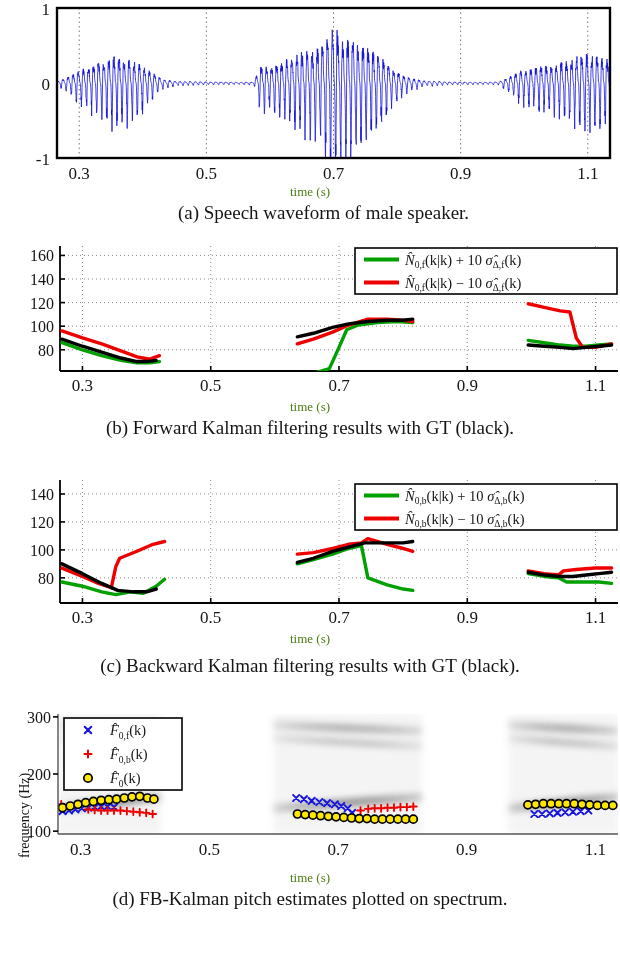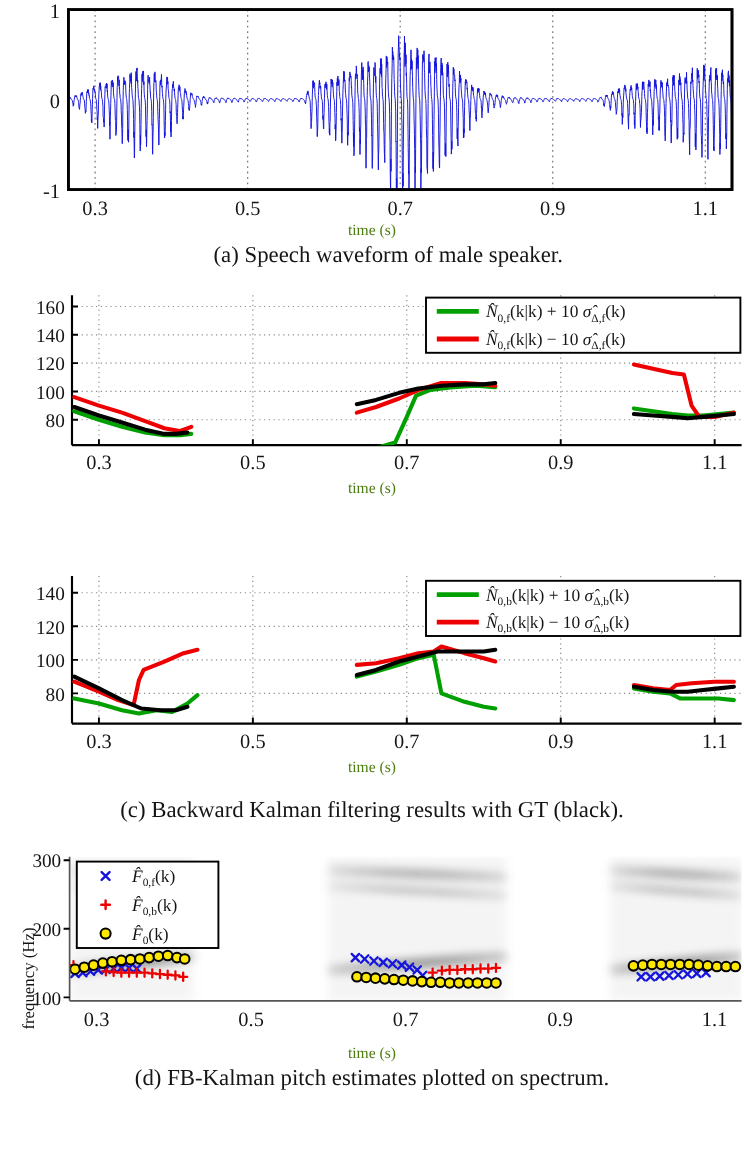--- a/index.html
+++ b/index.html
@@ -107,20 +107,21 @@
         <text x="595.551724137931" y="153" text-anchor="middle" class="tick-lbl">1.1</text>
         <g>
           <rect x="355" y="10" width="262" height="46" class="legend-box"></rect>
           <line x1="364" y1="21.5" x2="399" y2="21.5" stroke="#00a000" stroke-width="4" stroke-linecap="butt"></line>
           <text x="405" y="26.5" class="mathtxt"><tspan font-style="italic">N̂</tspan><tspan dy="3.5" font-size="9.5px">0,f</tspan><tspan dy="-3.5">(k|k) + 10 </tspan><tspan font-style="italic">σ̂</tspan><tspan dy="3.5" font-size="9.5px">Δ,f</tspan><tspan dy="-3.5">(k)</tspan></text>
           <line x1="364" y1="44.5" x2="399" y2="44.5" stroke="#ee0000" stroke-width="4" stroke-linecap="butt"></line>
           <text x="405" y="49.5" class="mathtxt"><tspan font-style="italic">N̂</tspan><tspan dy="3.5" font-size="9.5px">0,f</tspan><tspan dy="-3.5">(k|k) − 10 </tspan><tspan font-style="italic">σ̂</tspan><tspan dy="3.5" font-size="9.5px">Δ,f</tspan><tspan dy="-3.5">(k)</tspan></text>
         </g>
       </svg>
     <div class="axis-title" style="margin-top:-4px;">time (s)</div>
+    <div class="caption" style="margin-top:2px;">(b) Forward Kalman filtering results with GT (black).</div>
   </div>
 
   <div class="panel" style="top:472px;">
     <svg id="svg-c" width="620" height="163">
         <line x1="60" y1="105.8409090909091" x2="618" y2="105.8409090909091" stroke="#8a8a8a" stroke-width="1" stroke-dasharray="1,3"></line>
         <line x1="60" y1="77.88636363636363" x2="618" y2="77.88636363636363" stroke="#8a8a8a" stroke-width="1" stroke-dasharray="1,3"></line>
         <line x1="60" y1="49.93181818181819" x2="618" y2="49.93181818181819" stroke="#8a8a8a" stroke-width="1" stroke-dasharray="1,3"></line>
         <line x1="60" y1="21.977272727272734" x2="618" y2="21.977272727272734" stroke="#8a8a8a" stroke-width="1" stroke-dasharray="1,3"></line>
         <line x1="82.44827586206895" y1="8" x2="82.44827586206895" y2="131" stroke="#8a8a8a" stroke-width="1" stroke-dasharray="1,3"></line>
         <line x1="210.72413793103448" y1="8" x2="210.72413793103448" y2="131" stroke="#8a8a8a" stroke-width="1" stroke-dasharray="1,3"></line>
@@ -165,21 +166,21 @@
         <text x="595.551724137931" y="151" text-anchor="middle" class="tick-lbl">1.1</text>
         <g>
           <rect x="355" y="12" width="262" height="46" class="legend-box"></rect>
           <line x1="364" y1="23.5" x2="399" y2="23.5" stroke="#00a000" stroke-width="4" stroke-linecap="butt"></line>
           <text x="405" y="28.5" class="mathtxt"><tspan font-style="italic">N̂</tspan><tspan dy="3.5" font-size="9.5px">0,b</tspan><tspan dy="-3.5">(k|k) + 10 </tspan><tspan font-style="italic">σ̂</tspan><tspan dy="3.5" font-size="9.5px">Δ,b</tspan><tspan dy="-3.5">(k)</tspan></text>
           <line x1="364" y1="46.5" x2="399" y2="46.5" stroke="#ee0000" stroke-width="4" stroke-linecap="butt"></line>
           <text x="405" y="51.5" class="mathtxt"><tspan font-style="italic">N̂</tspan><tspan dy="3.5" font-size="9.5px">0,b</tspan><tspan dy="-3.5">(k|k) − 10 </tspan><tspan font-style="italic">σ̂</tspan><tspan dy="3.5" font-size="9.5px">Δ,b</tspan><tspan dy="-3.5">(k)</tspan></text>
         </g>
       </svg>
     <div class="axis-title" style="margin-top:-4px;">time (s)</div>
-    <div class="caption" style="margin-top:18px;">(c) Backward Kalman filtering results with GT (black).</div>
+    <div class="caption" style="margin-top:8px;">(c) Backward Kalman filtering results with GT (black).</div>
   </div>
 
   <div class="panel" style="top:706px;">
     <div class="plot-wrap">
       <svg id="svg-d" width="620" height="170">
           <defs>
             <clipPath id="dclip">
               <rect x="58" y="8" width="560" height="120"></rect>
             </clipPath>
             <filter id="blr" x="-30%" y="-60%" width="160%" height="260%">

